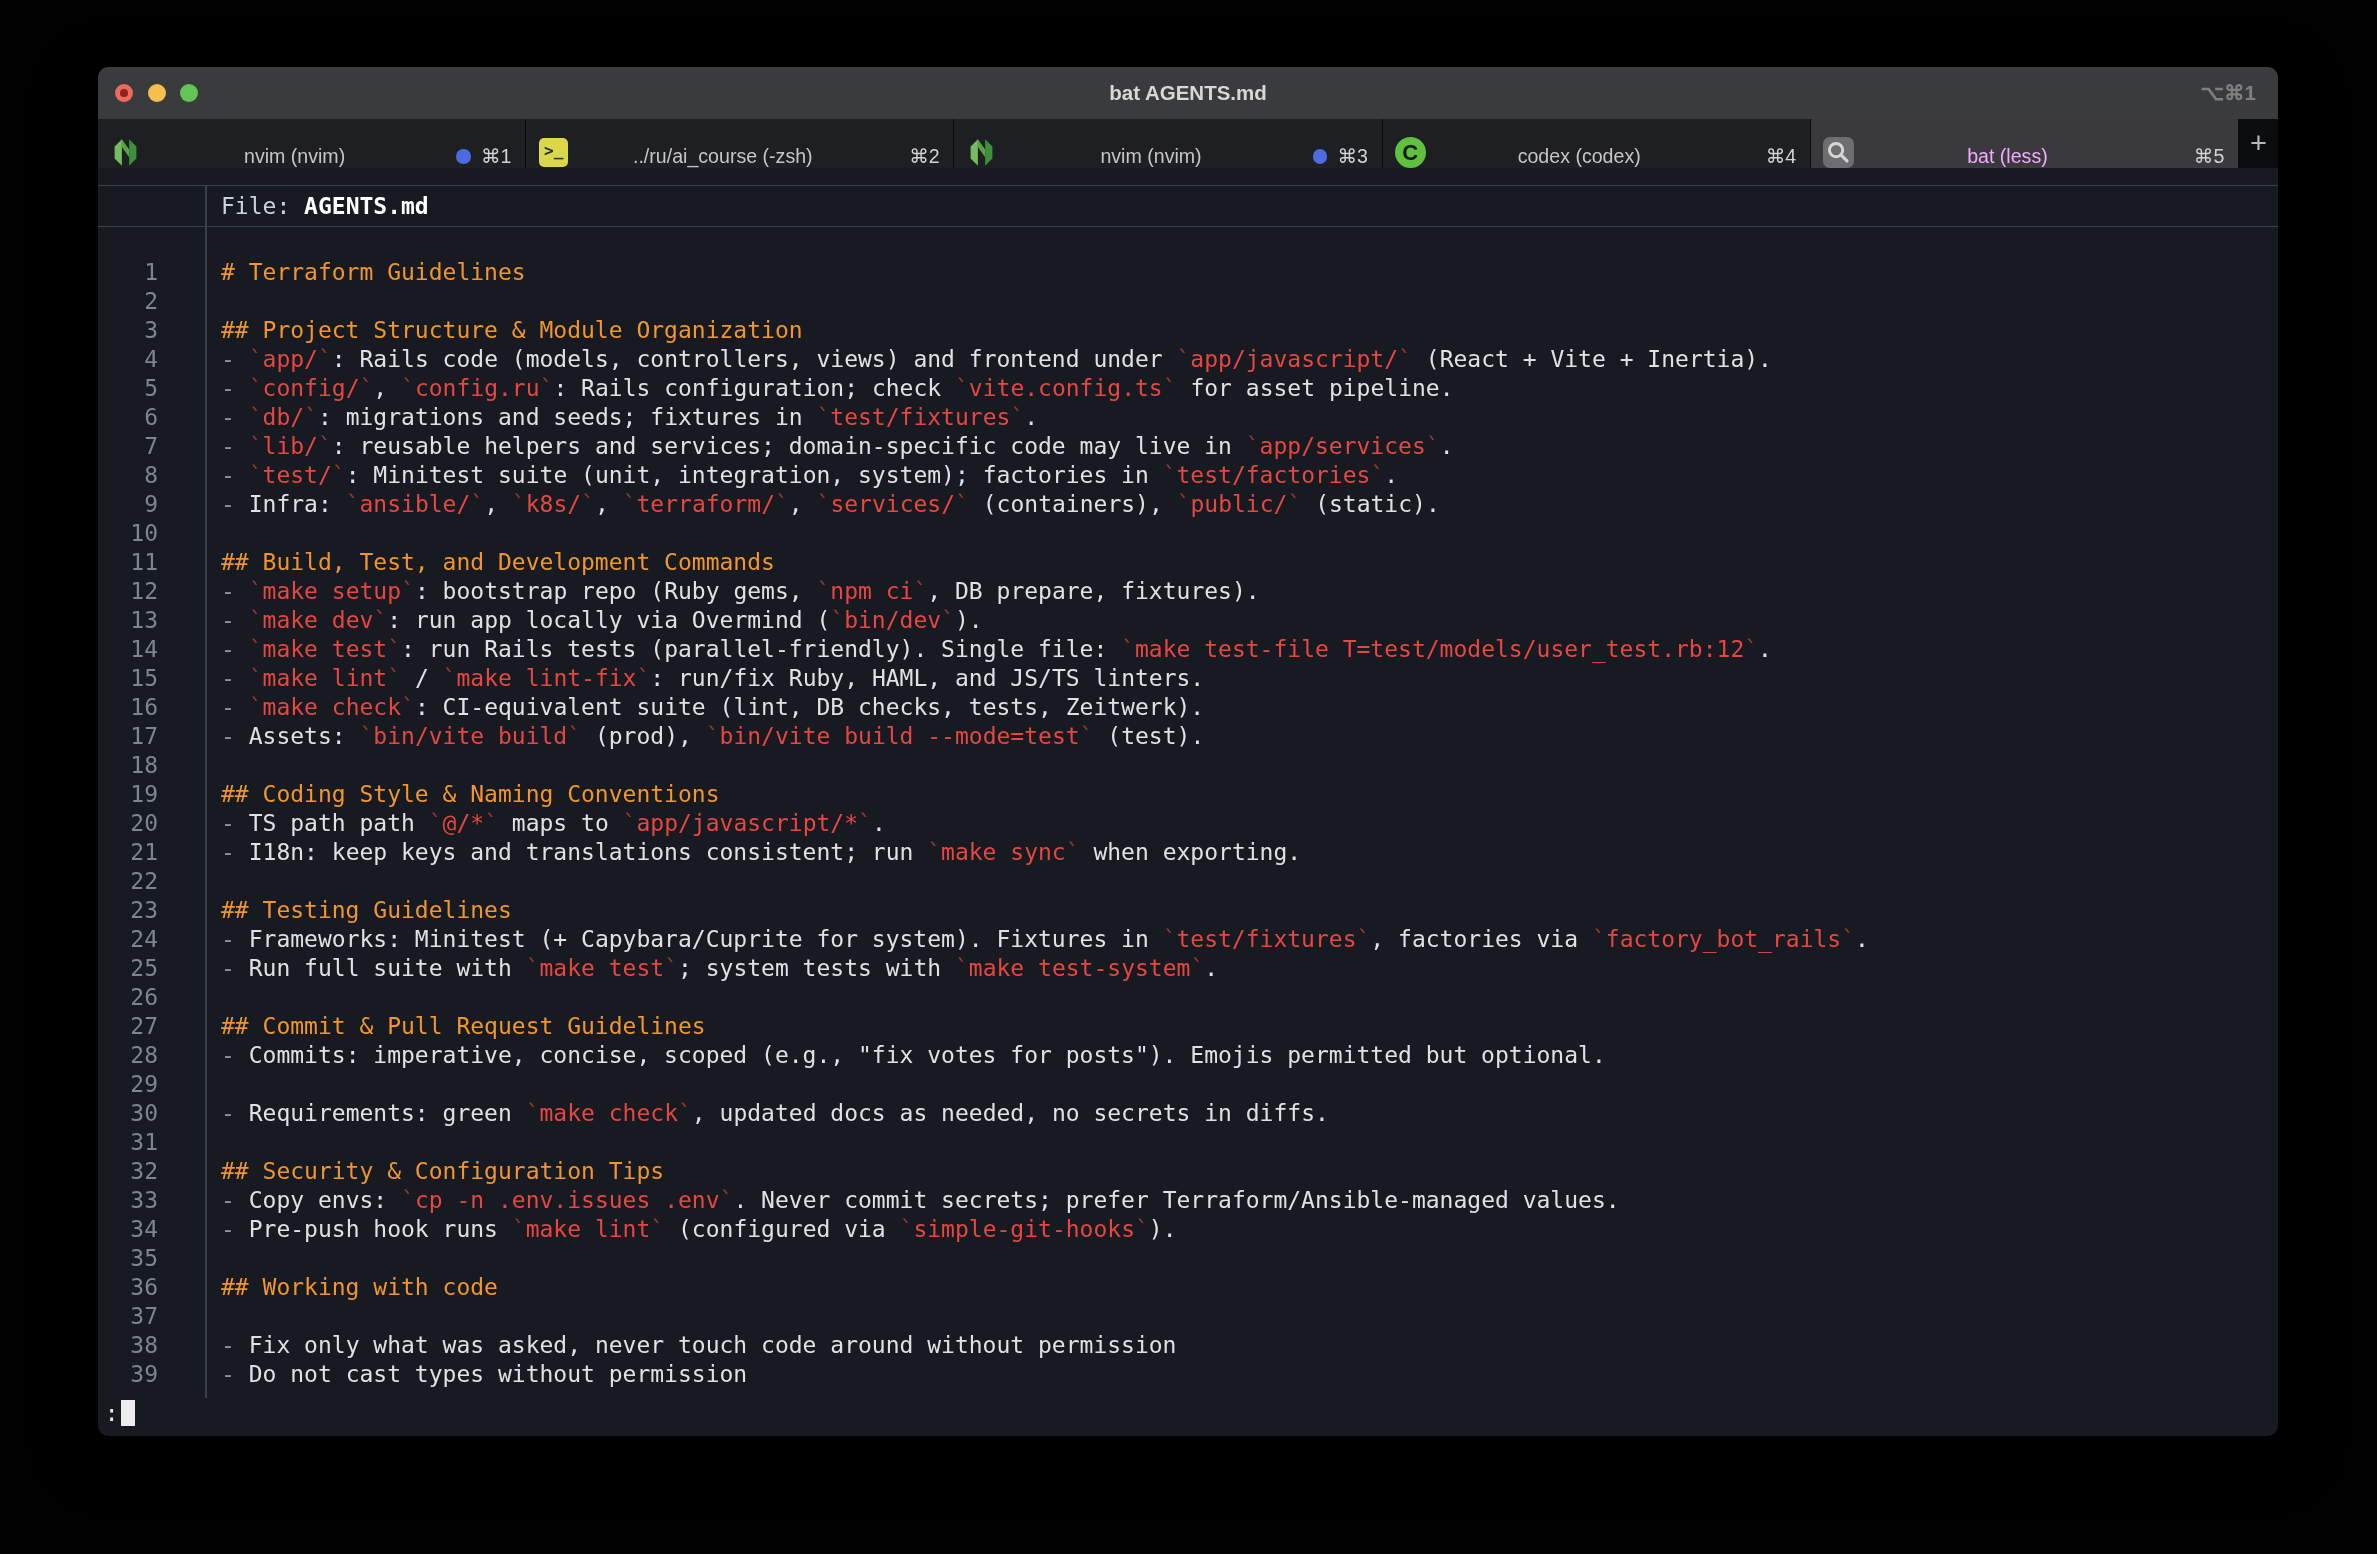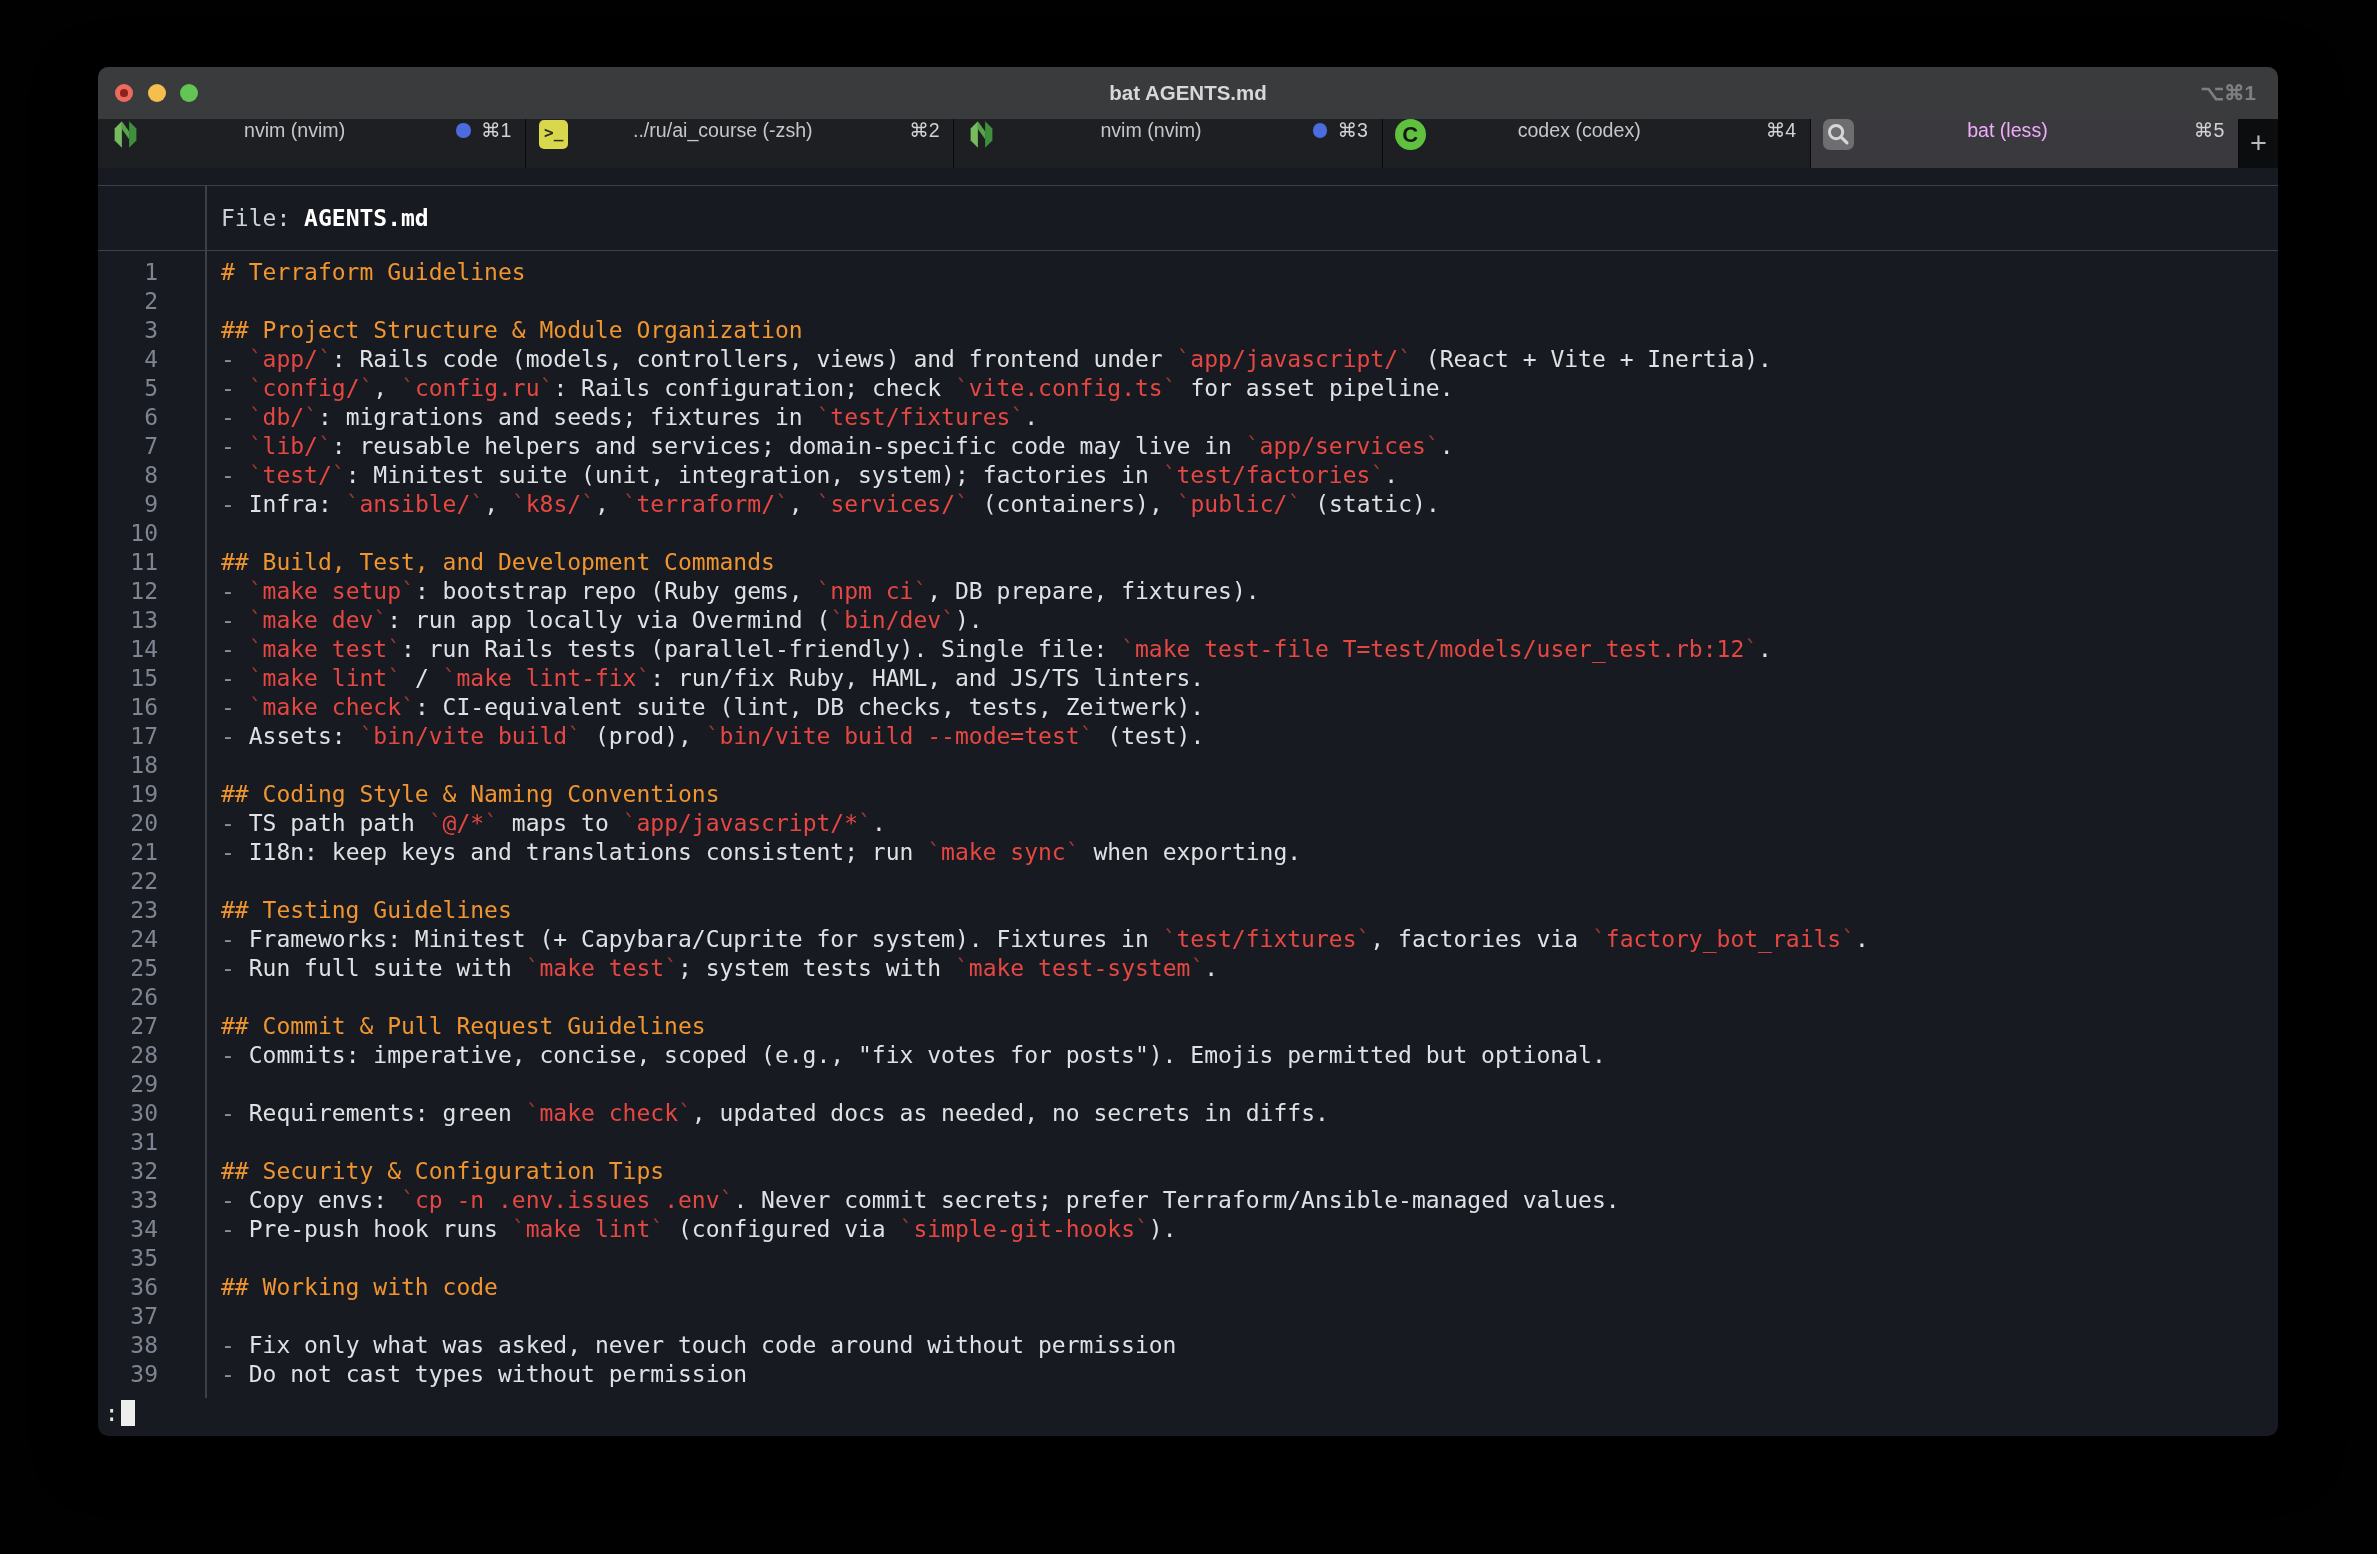--- a/index.html
+++ b/index.html
@@ -20,21 +20,21 @@
   .light.red{background:#ed6a5e;position:relative;}
   .light.red::after{content:"";position:absolute;left:5.1px;top:5.1px;width:7.7px;height:7.7px;
     border-radius:50%;background:#8c231c;}
   .light.yellow{background:#f4bf4f;}
   .light.green{background:#62c554;}
   .win-title{position:absolute;left:0;right:0;text-align:center;
     font-size:20.5px;font-weight:bold;color:#d8d8d8;pointer-events:none;}
   .win-shortcut{position:absolute;right:22px;font-size:20.5px;font-weight:bold;color:#7f7f80;}
   
   .tabbar{height:49px;background:var(--tabbar);display:flex;align-items:stretch;}
-  .tab{flex:1 1 0;position:relative;background:var(--tab);display:flex;align-items:flex-start;
+  .tab{flex:1 1 0;position:relative;background:var(--tab);display:flex;align-items:flex-end;
     border-right:1.7px solid #08090a;padding:0 13.7px 0 12px;}
   .tab.active{background:var(--tab-active);}
   .tab .title{position:absolute;left:51px;right:85px;text-align:center;font-size:19.6px;
     color:#c6c6c8;white-space:nowrap;overflow:hidden;}
   .tab.active .title{color:#f0abfc;}
   .tab .right{margin-left:auto;display:flex;align-items:center;gap:10.2px;}
   .tab .shortcut{font-size:19.6px;color:#d2d2d3;}
   .dot{width:14.5px;height:14.5px;border-radius:50%;background:#4b6bdf;}
   .ticon{width:31px;height:31px;display:flex;align-items:center;justify-content:center;flex:none;}
   .ticon svg{width:29px;height:29px;}
@@ -43,21 +43,21 @@
     display:flex;align-items:flex-start;justify-content:center;line-height:26px;}
   .icon-codex{width:31px;height:31px;border-radius:50%;background:#5fc13d;color:#14161a;
     font-size:22px;font-weight:bold;display:flex;align-items:center;justify-content:center;}
   .icon-search{width:31px;height:31px;border-radius:6.8px;background:#6e6e71;
     display:flex;align-items:center;justify-content:center;}
   .plusbtn{flex:0 0 39px;display:flex;align-items:center;justify-content:center;
     color:#b9b9ba;font-size:29px;font-weight:300;background:var(--tabbar);}
   
   .content{position:relative;height:1268px;border-radius:0 0 10.2px 10.2px;background:var(--bg);
     font-family:"DejaVu Sans Mono",monospace;font-size:23px;overflow:hidden;}
-  .bat-header{position:absolute;top:17px;left:0;right:0;height:66px;
+  .bat-header{position:absolute;top:17px;left:0;right:0;height:42px;
     border-top:1.7px solid var(--rule);border-bottom:1.7px solid var(--rule);
     display:flex;align-items:center;padding-left:123px;color:#ccd2da;white-space:pre;}
   .bat-header .fname{color:#ffffff;font-weight:bold;}
   .gutter-line{position:absolute;left:107px;top:17px;width:1.7px;height:1213px;background:var(--rule);}
   .lines{position:absolute;top:90px;left:0;right:0;line-height:29px;}
   .row{display:flex;white-space:pre;}
   .ln{flex:0 0 60px;text-align:right;color:var(--lnum);}
   .tx{margin-left:63px;color:var(--text);}
   .sh{color:var(--orange);}
   .sd{color:var(--dim);}

